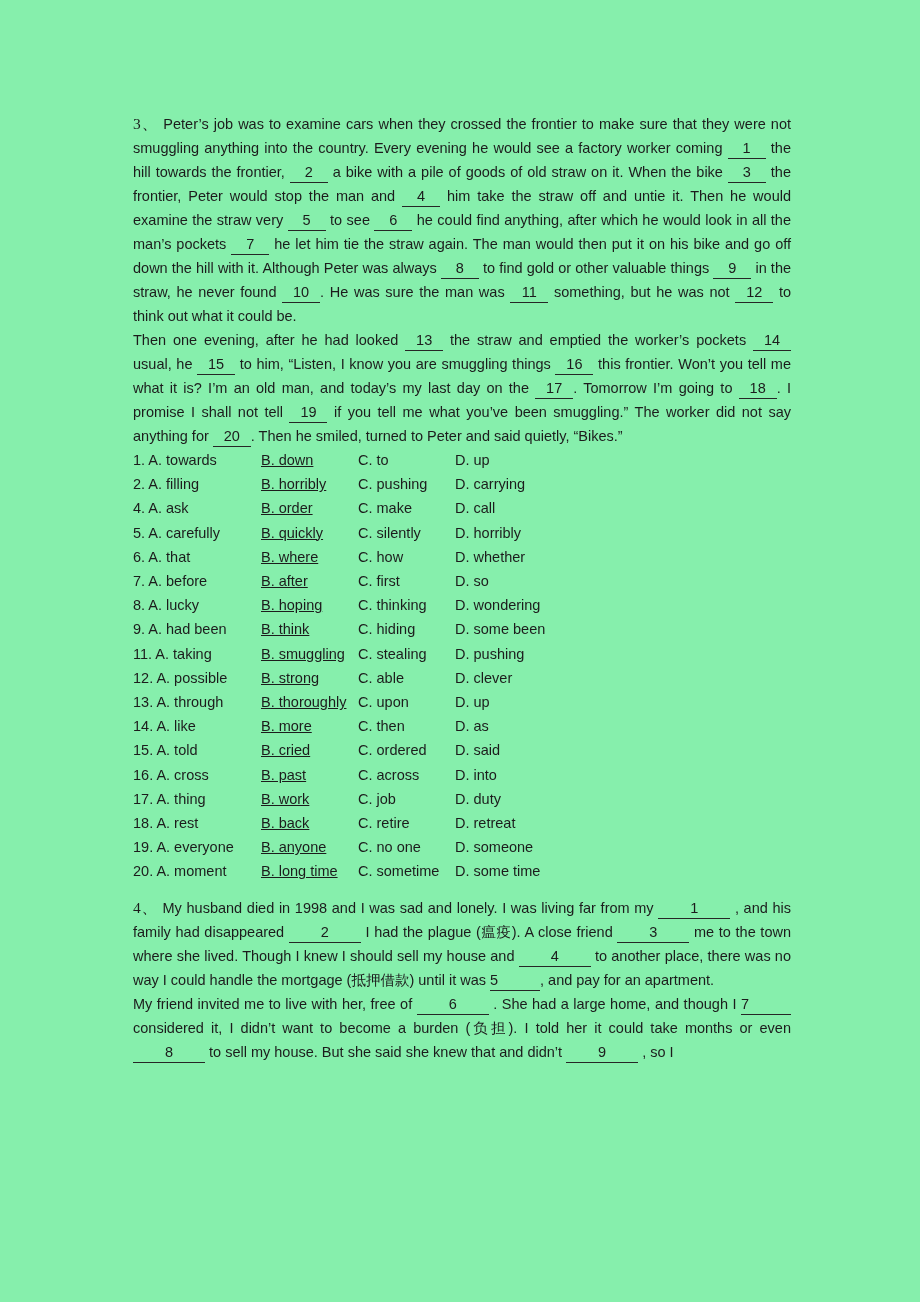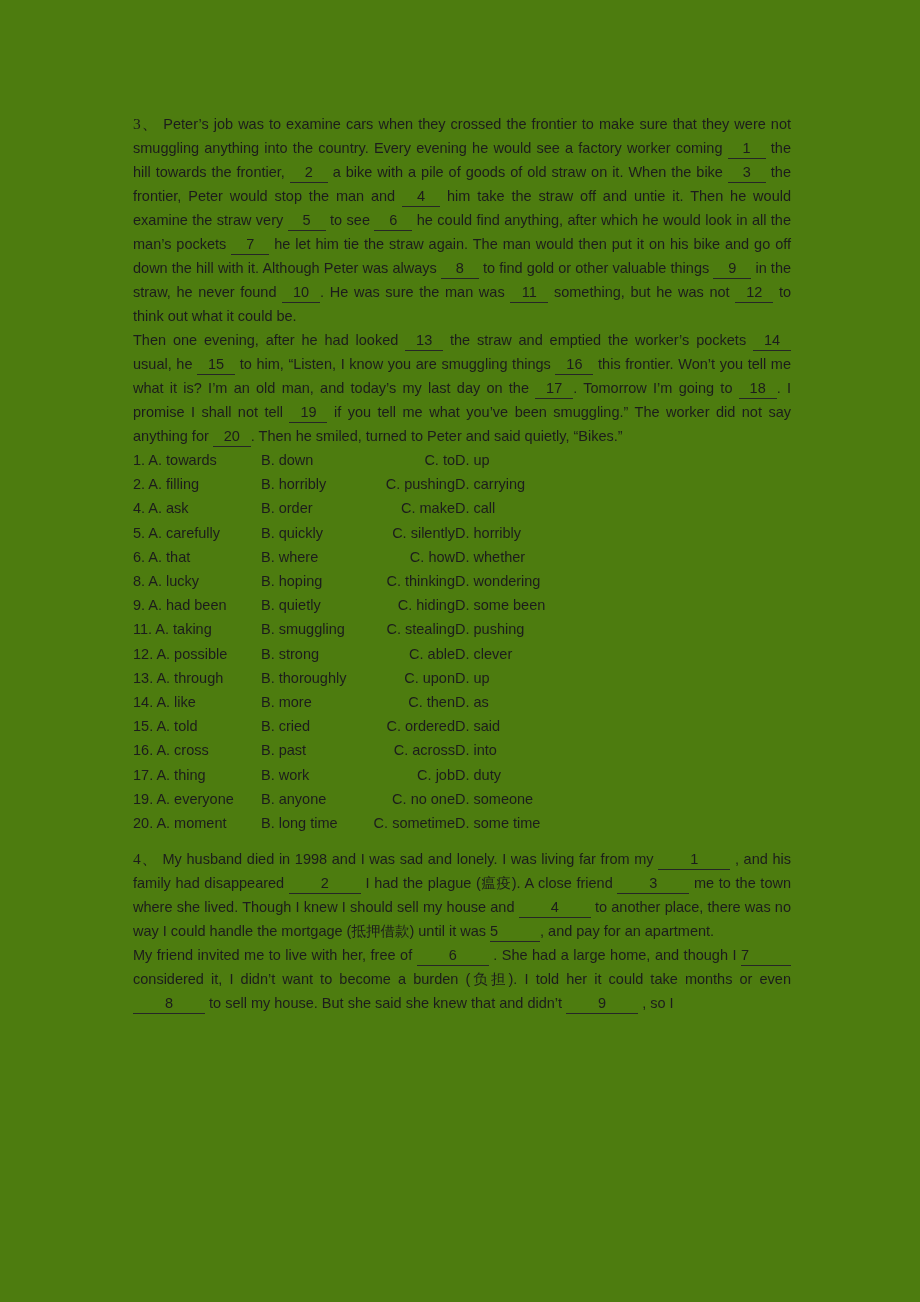--- a/index.html
+++ b/index.html
@@ -4,21 +4,21 @@
 <style>
   html, body {
     margin: 0;
     padding: 0;
     background: #ffffff;
   }
   .page {
     position: relative;
     width: 920px;
     height: 1302px;
-    background: #4d7c0f;
+    background: #86efac;
     overflow: hidden;
     font-family: "Liberation Sans", sans-serif;
     color: #1c1c1c;
   }
   .content {
     position: absolute;
     left: 133px;
     top: 112px;
     width: 658px;
   }
@@ -44,48 +44,50 @@
   .blank.w { width: 72px; }
   .blank.l { width: 50px; text-align: left; }
   .questions {
     margin: 0;
     font-size: 14.5px;
     line-height: 24.2px;
   }
   .qrow { white-space: nowrap; }
   .qcell { display: inline-block; }
   .qcell.c0 { min-width: 128px; }
-  .qcell.c1 { min-width: 97px; }
-  .qcell.c2 { min-width: 97px; text-align: right; }
+  .qcell.c1 { min-width: 97px; text-decoration: underline; }
+  .qcell.c2 { min-width: 97px; }
   .passage-b { margin-top: 12px; }
 </style>
 </head>
 <body>
 
 <div class="page">
   <div class="content">
     <section>
         <p class="para"><span class="pnum">3、</span>Peter’s job was to examine cars when they crossed the frontier to make sure that they were not smuggling anything into the country. Every evening he would see a factory worker coming <span class="blank s">1</span> the hill towards the frontier, <span class="blank s">2</span> a bike with a pile of goods of old straw on it. When the bike <span class="blank s">3</span> the frontier, Peter would stop the man and <span class="blank s">4</span> him take the straw off and untie it. Then he would examine the straw very <span class="blank s">5</span> to see <span class="blank s">6</span> he could find anything, after which he would look in all the man’s pockets <span class="blank s">7</span> he let him tie the straw again. The man would then put it on his bike and go off down the hill with it. Although Peter was always <span class="blank s">8</span> to find gold or other valuable things <span class="blank s">9</span> in the straw, he never found <span class="blank s">10</span>. He was sure the man was <span class="blank s">11</span> something, but he was not <span class="blank s">12</span> to think out what it could be.</p>
         <p class="para">Then one evening, after he had looked <span class="blank s">13</span> the straw and emptied the worker’s pockets <span class="blank s">14</span> usual, he <span class="blank s">15</span> to him, “Listen, I know you are smuggling things <span class="blank s">16</span> this frontier. Won’t you tell me what it is? I’m an old man, and today’s my last day on the <span class="blank s">17</span>. Tomorrow I’m going to <span class="blank s">18</span>. I promise I shall not tell <span class="blank s">19</span> if you tell me what you’ve been smuggling.” The worker did not say anything for <span class="blank s">20</span>. Then he smiled, turned to Peter and said quietly, “Bikes.”</p>
       </section>
     <section class="questions">
         <div class="qrow"><span class="qcell c0">1. A. towards</span><span class="qcell c1">B. down</span><span class="qcell c2">C. to</span><span class="qcell c3">D. up</span></div>
         <div class="qrow"><span class="qcell c0">2. A. filling</span><span class="qcell c1">B. horribly</span><span class="qcell c2">C. pushing</span><span class="qcell c3">D. carrying</span></div>
         <div class="qrow"><span class="qcell c0">4. A. ask</span><span class="qcell c1">B. order</span><span class="qcell c2">C. make</span><span class="qcell c3">D. call</span></div>
         <div class="qrow"><span class="qcell c0">5. A. carefully</span><span class="qcell c1">B. quickly</span><span class="qcell c2">C. silently</span><span class="qcell c3">D. horribly</span></div>
         <div class="qrow"><span class="qcell c0">6. A. that</span><span class="qcell c1">B. where</span><span class="qcell c2">C. how</span><span class="qcell c3">D. whether</span></div>
+        <div class="qrow"><span class="qcell c0">7. A. before</span><span class="qcell c1">B. after</span><span class="qcell c2">C. first</span><span class="qcell c3">D. so</span></div>
         <div class="qrow"><span class="qcell c0">8. A. lucky</span><span class="qcell c1">B. hoping</span><span class="qcell c2">C. thinking</span><span class="qcell c3">D. wondering</span></div>
-        <div class="qrow"><span class="qcell c0">9. A. had been</span><span class="qcell c1">B. quietly</span><span class="qcell c2">C. hiding</span><span class="qcell c3">D. some been</span></div>
+        <div class="qrow"><span class="qcell c0">9. A. had been</span><span class="qcell c1">B. think</span><span class="qcell c2">C. hiding</span><span class="qcell c3">D. some been</span></div>
         <div class="qrow"><span class="qcell c0">11. A. taking</span><span class="qcell c1">B. smuggling</span><span class="qcell c2">C. stealing</span><span class="qcell c3">D. pushing</span></div>
         <div class="qrow"><span class="qcell c0">12. A. possible</span><span class="qcell c1">B. strong</span><span class="qcell c2">C. able</span><span class="qcell c3">D. clever</span></div>
         <div class="qrow"><span class="qcell c0">13. A. through</span><span class="qcell c1">B. thoroughly</span><span class="qcell c2">C. upon</span><span class="qcell c3">D. up</span></div>
         <div class="qrow"><span class="qcell c0">14. A. like</span><span class="qcell c1">B. more</span><span class="qcell c2">C. then</span><span class="qcell c3">D. as</span></div>
         <div class="qrow"><span class="qcell c0">15. A. told</span><span class="qcell c1">B. cried</span><span class="qcell c2">C. ordered</span><span class="qcell c3">D. said</span></div>
         <div class="qrow"><span class="qcell c0">16. A. cross</span><span class="qcell c1">B. past</span><span class="qcell c2">C. across</span><span class="qcell c3">D. into</span></div>
         <div class="qrow"><span class="qcell c0">17. A. thing</span><span class="qcell c1">B. work</span><span class="qcell c2">C. job</span><span class="qcell c3">D. duty</span></div>
+        <div class="qrow"><span class="qcell c0">18. A. rest</span><span class="qcell c1">B. back</span><span class="qcell c2">C. retire</span><span class="qcell c3">D. retreat</span></div>
         <div class="qrow"><span class="qcell c0">19. A. everyone</span><span class="qcell c1">B. anyone</span><span class="qcell c2">C. no one</span><span class="qcell c3">D. someone</span></div>
         <div class="qrow"><span class="qcell c0">20. A. moment</span><span class="qcell c1">B. long time</span><span class="qcell c2">C. sometime</span><span class="qcell c3">D. some time</span></div>
       </section>
     <section class="passage-b">
         <p class="para"><span class="pnum">4、</span>My husband died in 1998 and I was sad and lonely. I was living far from my  <span class="blank w">1</span> , and his family had disappeared  <span class="blank w">2</span>  I had the plague (瘟疫). A close friend  <span class="blank w">3</span>  me to the town where she lived. Though I knew I should sell my house and  <span class="blank w">4</span>  to another place, there was no way I could handle the mortgage (抵押借款) until it was <span class="blank l">5</span>, and pay for an apartment.</p>
         <p class="para">My friend invited me to live with her, free of  <span class="blank w">6</span>  . She had a large home, and though I <span class="blank l">7</span>  considered it, I didn’t want to become a burden (负担). I told her it could take months or even  <span class="blank w">8</span>  to sell my house. But she said she knew that and didn’t  <span class="blank w">9</span>  , so I</p>
       </section>
   </div>
 </div>
 

